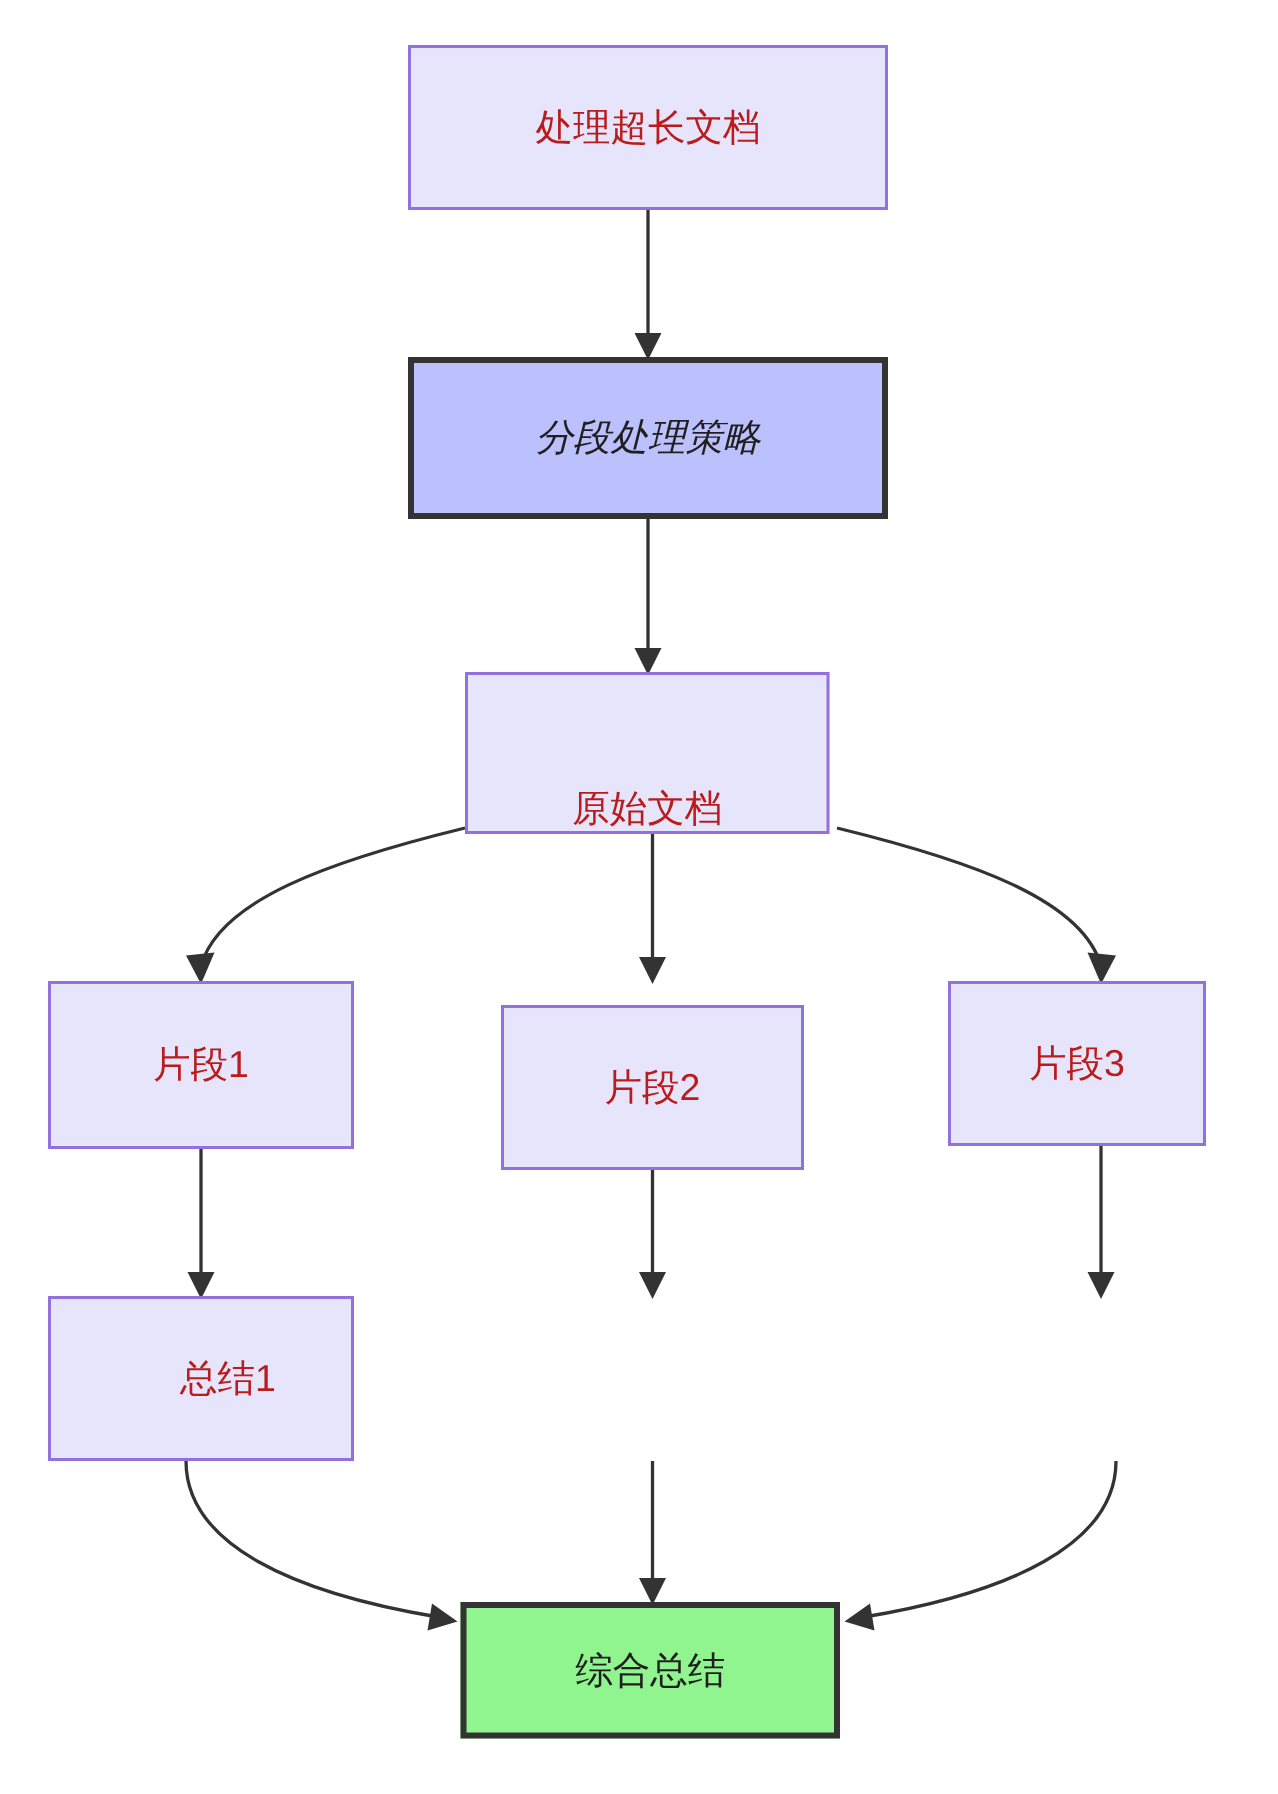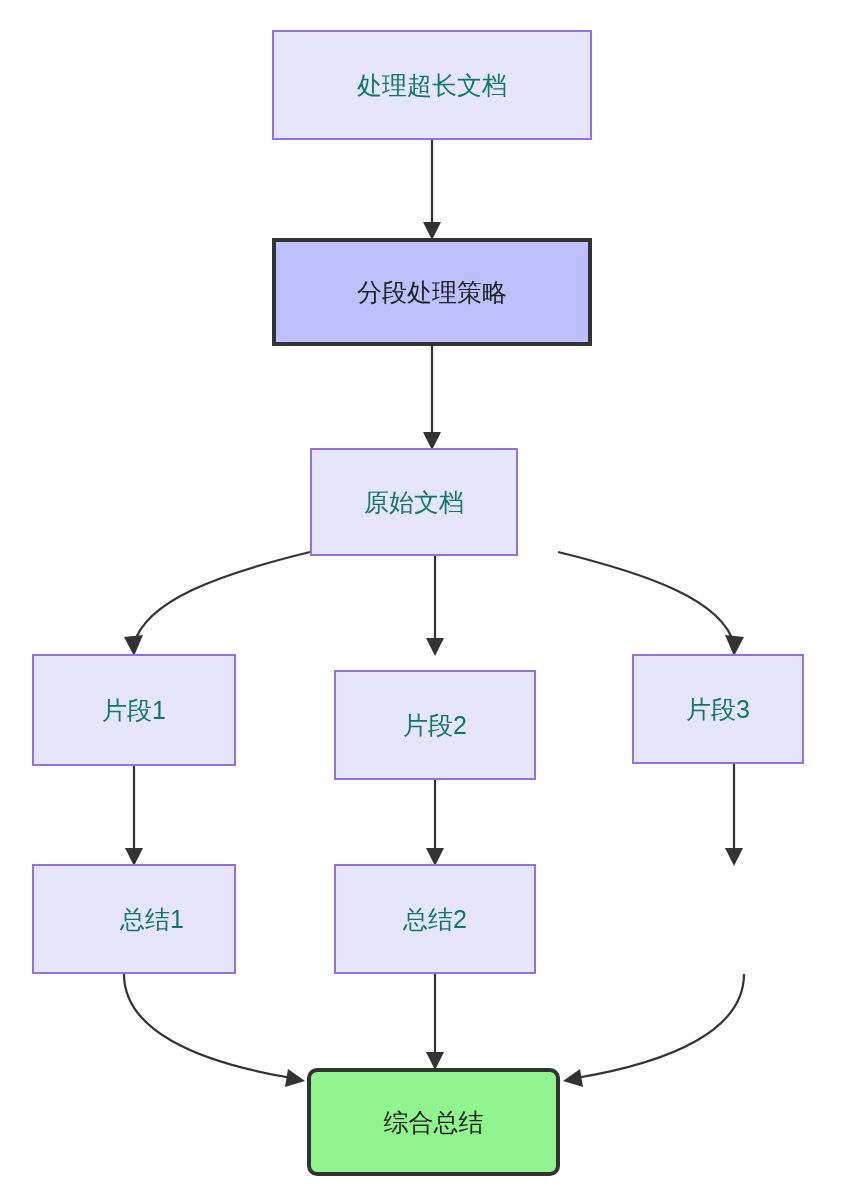--- a/index.html
+++ b/index.html
@@ -42,21 +42,21 @@
     line-height: 1.2;
   }
   .node-label {
     display: block;
     white-space: nowrap;
   }
   
   .node.style-default {
     background: #e7e5fb;
     border: 2px solid #9370e0;
-    color: #0f766e;
+    color: #b91c1c;
     font-size: 25px;
   }
   
   .node.style-highlight {
     background: #bcc0fc;
     border: 4px solid #333333;
     color: #1f1f1f;
     font-size: 25px;
   }
   
@@ -127,46 +127,43 @@
     <g>
       <path class="edge-path" d="M 744 974 C 744 1030, 672 1062, 576 1078"></path>
       <polygon class="arrow-head" points="563,1081 580,1069, 583,1087"></polygon>
     </g>
   </svg>
 
   <div class="node style-default" style="left:272px; top:30px; width:320px; height:110px;">
     <span class="node-label">处理超长文档</span>
   </div>
 
-  <div class="node style-highlight" style="left:272px; top:238px; width:320px; height:108px;">
+  <div class="node style-highlight" style="left:272px; top:238px; width:320px; height:108px;font-style:italic;">
     <span class="node-label">分段处理策略</span>
   </div>
 
-  <div class="node style-default" style="left:310px; top:448px; width:208px; height:108px;">
+  <div class="node style-default" style="left:310px; top:448px; width:243px; height:108px;align-items:flex-end;">
     <span class="node-label">原始文档</span>
   </div>
 
   <div class="node style-default" style="left:32px; top:654px; width:204px; height:112px;">
     <span class="node-label">片段1</span>
   </div>
 
   <div class="node style-default" style="left:334px; top:654px; width:202px; height:110px;margin-top:16px;">
     <span class="node-label">片段2</span>
   </div>
 
   <div class="node style-default" style="left:632px; top:654px; width:172px; height:110px;">
     <span class="node-label">片段3</span>
   </div>
 
   <div class="node style-default" style="left:32px; top:864px; width:204px; height:110px;padding-left:36px;">
     <span class="node-label">总结1</span>
   </div>
 
-  <div class="node style-default" style="left:334px; top:864px; width:202px; height:110px;">
-    <span class="node-label">总结2</span>
-  </div>
 
 
-  <div class="node style-success" style="left:307px; top:1068px; width:253px; height:108px;border-radius:10px;">
+  <div class="node style-success" style="left:307px; top:1068px; width:253px; height:91px;">
     <span class="node-label">综合总结</span>
   </div>
 
 </div>
 
 </body></html>

